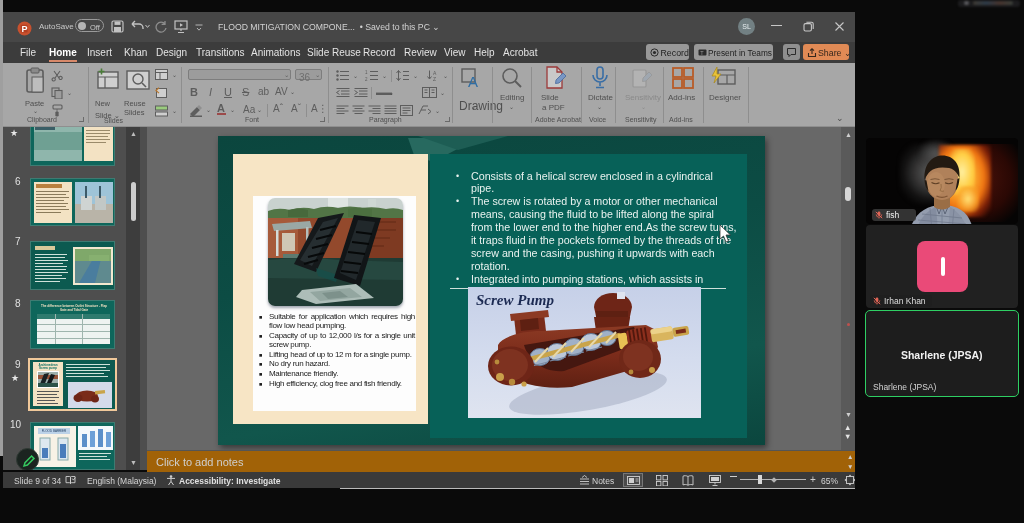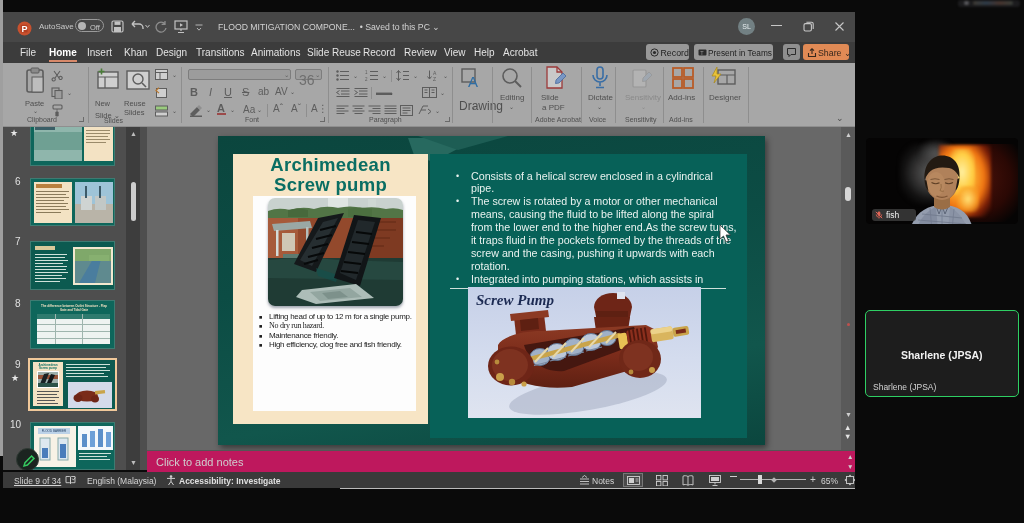--- a/index.html
+++ b/index.html
@@ -164,21 +164,21 @@
         <rect x="0.5" y="7" width="12" height="4" fill="#cfcfcf" stroke="#5d5d5d"></rect>
       </svg>
     <div class="abs" style="left:169px;top:44px;font-size:6px;">⌄</div>
     <div class="abs" style="left:101px;top:54px;font-size:7px;">Slides</div>
     <div class="abs" style="left:178px;top:4px;width:1px;height:56px;background:#8e8e8e;"></div>
 
     <div class="abs" style="left:185px;top:6px;width:103px;height:11px;background:#9c9c9c;border:1px solid #7d7d7d;border-radius:2px;">
       <div class="abs" style="left:95px;top:1px;font-size:6.5px;color:#5d5d5d;">⌄</div>
     </div>
     <div class="abs" style="left:292px;top:6px;width:27px;height:11px;background:#9c9c9c;border:1px solid #7d7d7d;border-radius:2px;">
-      <div class="abs" style="left:3px;top:1.5px;font-size:14px;color:#6e6e6e;">36</div>
+      <div class="abs" style="left:3px;top:1.5px;font-size:10px;color:#6e6e6e;">36</div>
       <div class="abs" style="left:19px;top:1px;font-size:6.5px;color:#5d5d5d;">⌄</div>
     </div>
     <div class="abs" style="left:187px;top:23px;font-size:11px;font-weight:bold;color:#5d5d5d;">B</div>
     <div class="abs" style="left:206px;top:23px;font-size:11px;font-style:italic;color:#5d5d5d;">I</div>
     <div class="abs" style="left:221px;top:23px;font-size:11px;text-decoration:underline;color:#5d5d5d;">U</div>
     <div class="abs" style="left:239px;top:23px;font-size:11px;text-decoration:line-through;color:#5d5d5d;">S</div>
     <div class="abs" style="left:255px;top:23px;font-size:10px;color:#5d5d5d;">ab</div>
     <div class="abs" style="left:272px;top:23px;font-size:10px;color:#5d5d5d;">AV</div>
     <div class="abs" style="left:287px;top:25px;font-size:6px;">⌄</div>
     <svg class="abs" style="left:186px;top:41px;" width="15" height="13" viewBox="0 0 15 13">
@@ -485,21 +485,20 @@
       
       <polygon points="0,0 0,0">
       <svg class="abs" style="left:0;top:0;" width="547" height="40" viewBox="0 0 547 40">
         <polygon points="190,2 260,2 215,26 196,19" fill="#27695f"></polygon>
         <polygon points="200,0 290,0 240,14" fill="#1d5d54"></polygon>
       </svg>
       
       <div class="abs" style="left:212.5px;top:18px;width:317px;height:284px;background:#076158;"></div>
       
       <div class="abs" style="left:15.5px;top:17.5px;width:195px;height:270.5px;background:#f7e5c5;">
-        <div class="abs" style="left:0;top:1px;width:195px;text-align:center;font-size:18.5px;line-height:20px;font-weight:bold;color:#0a6e63;letter-spacing:0.3px;">Archimedean<br>Screw pump</div>
 
         <div class="abs" style="left:20px;top:42.5px;width:163px;height:215px;background:#fdfdfd;"></div>
 
         <svg class="abs" style="left:35px;top:44px;border-radius:7px;box-shadow:0 2px 3px rgba(80,90,110,0.55);" width="135" height="108" viewBox="0 0 135 108">
           <rect width="135" height="108" fill="#c9d2cf"></rect>
           <rect x="60" y="0" width="20" height="9" fill="#dfe5e2"></rect>
           <rect x="100" y="1" width="8" height="8" fill="#cfd8d4"></rect>
           <path d="M0 13 Q10 9 22 12 Q34 8 46 11 Q58 7 70 10 Q82 7 94 10 Q106 8 118 11 Q127 9 135 12 L135 21 L0 21 z" fill="#527546"></path>
           <path d="M20 12 Q30 9 40 12 L40 19 L20 19 z" fill="#47693c"></path>
           <path d="M80 11 Q92 8 104 11 L104 19 80 19 z" fill="#4c7040"></path>
@@ -525,22 +524,24 @@
             <polygon points="90,22 107,24 88,82 72,75" fill="#21282b"></polygon>
             <path d="M88 34 L104 36 M84 44 L101 46 M80 54 L97 56 M76 64 L93 66 M73 73 L90 75" stroke="#060808" stroke-width="2.2"></path>
           </g>
 
           <polygon points="34,92 88,86 106,100 48,106 28,99" fill="#adbdb8"></polygon>
           <polygon points="42,94 82,90 94,99 52,103" fill="#93a6a0"></polygon>
           <polygon points="54,95 72,93 80,99 60,101" fill="#7d918b"></polygon>
         </svg>
 
         <div class="abs" style="left:25px;top:158px;width:157px;font-size:8px;letter-spacing:-0.3px;line-height:9.6px;color:#1c1c1c;text-align:justify;">
+          <div style="position:relative;padding-left:11px;"><span style="position:absolute;left:1px;top:1px;font-size:5.5px;">■</span>Suitable for application which requires high flow low head pumping.</div>
+          <div style="position:relative;padding-left:11px;"><span style="position:absolute;left:1px;top:1px;font-size:5.5px;">■</span>Capacity of up to 12,000 l/s for a single unit screw pump.</div>
           <div style="position:relative;padding-left:11px;"><span style="position:absolute;left:1px;top:1px;font-size:5.5px;">■</span>Lifting head of up to 12 m for a single pump.</div>
-          <div style="position:relative;padding-left:11px;font-family:Liberation Serif, serif;"><span style="position:absolute;left:1px;top:1px;font-size:5.5px;">■</span>No dry run hazard.</div>
+          <div style="position:relative;padding-left:11px;"><span style="position:absolute;left:1px;top:1px;font-size:5.5px;">■</span>No dry run hazard.</div>
           <div style="position:relative;padding-left:11px;"><span style="position:absolute;left:1px;top:1px;font-size:5.5px;">■</span>Maintenance friendly.</div>
           <div style="position:relative;padding-left:11px;"><span style="position:absolute;left:1px;top:1px;font-size:5.5px;">■</span>High efficiency, clog free and fish friendly.</div>
         </div>
       </div>
       
       <div class="abs" style="left:232.5px;top:33.5px;width:300px;font-size:10.7px;line-height:12.9px;color:#e9f2ef;">
         <div style="position:relative;padding-left:21px;"><span style="position:absolute;left:6px;font-size:9px;">•</span>Consists of a helical screw enclosed in a cylindrical<br>pipe.</div>
         <div style="position:relative;padding-left:21px;"><span style="position:absolute;left:6px;font-size:9px;">•</span>The screw is rotated by a motor or other mechanical<br>means, causing the fluid to be lifted along the spiral<br>from the lower end to the higher end.As the screw turns,<br>it traps fluid in the pockets formed by the threads of the<br>screw and the casing, pushing it upwards with each<br>rotation.</div>
         <div style="position:relative;padding-left:21px;"><span style="position:absolute;left:6px;font-size:9px;">•</span>Integrated into pumping stations, which assists in</div>
       </div>
@@ -620,28 +621,28 @@
 
   <div class="abs" style="left:841px;top:127px;width:14px;height:323px;background:#5a5a5a;">
     <div class="abs" style="left:4px;top:4px;width:7px;height:7px;color:#cfcfcf;font-size:7px;">▲</div>
     <div class="abs" style="left:4px;top:60px;width:6px;height:14px;border-radius:3px;background:#d6d6d6;"></div>
     <div class="abs" style="left:6px;top:196px;width:3px;height:3px;border-radius:50%;background:#c0504d;"></div>
     <div class="abs" style="left:4px;top:284px;width:7px;height:7px;color:#cfcfcf;font-size:7px;">▼</div>
     <div class="abs" style="left:3px;top:296px;width:8px;height:8px;color:#e5e5e5;font-size:7.5px;">▲</div>
     <div class="abs" style="left:3px;top:305px;width:8px;height:8px;color:#e5e5e5;font-size:7.5px;">▼</div>
   </div>
 
-  <div class="abs" style="left:147px;top:450px;width:708px;height:22px;background:#be185d;border-top:1px solid #555;">
+  <div class="abs" style="left:147px;top:450px;width:708px;height:22px;background:#a16207;border-top:1px solid #555;">
     <div class="abs" style="left:9px;top:5px;font-size:11px;color:#cfcfcf;">Click to add notes</div>
     <div class="abs" style="left:700px;top:2px;font-size:6.5px;color:#cfcfcf;">▲</div>
     <div class="abs" style="left:700px;top:12px;font-size:6.5px;color:#cfcfcf;">▼</div>
   </div>
 
   <div class="abs" id="statusbar" style="left:3px;top:472px;width:852px;height:16px;background:#3a3a3a;">
-    <div class="abs" style="left:11px;top:4px;font-size:8.5px;color:#d5d5d5;text-decoration:underline;">Slide 9 of 34</div>
+    <div class="abs" style="left:11px;top:4px;font-size:8.5px;color:#d5d5d5;">Slide 9 of 34</div>
     <svg class="abs" style="left:62px;top:3px;" width="11" height="10" viewBox="0 0 11 10">
       <path d="M1 1.5 h3.5 a1 1 0 0 1 1 1 v6 a1 1 0 0 0 -1 -0.8 H1 z M10 1.5 h-3.5 a1 1 0 0 0 -1 1 v6 a1 1 0 0 1 1 -0.8 H10 z" fill="none" stroke="#cfcfcf" stroke-width="0.9"></path>
       <path d="M7.2 3.5 l1.2 1.6 2-2.6" fill="none" stroke="#cfcfcf" stroke-width="0.9"></path>
     </svg>
     <div class="abs" style="left:84px;top:4px;font-size:8.5px;color:#d5d5d5;">English (Malaysia)</div>
     <svg class="abs" style="left:163px;top:3px;" width="10" height="11" viewBox="0 0 10 11">
       <circle cx="5" cy="1.6" r="1.3" fill="#cfcfcf"></circle>
       <path d="M1 3.4 h8 M5 3.4 v3 M5 6.4 L2.5 10 M5 6.4 L7.5 10" fill="none" stroke="#cfcfcf" stroke-width="1"></path>
     </svg>
     <div class="abs" style="left:176px;top:4px;font-size:8.5px;color:#e0e0e0;font-weight:bold;">Accessibility: Investigate</div>
@@ -734,20 +735,32 @@
       <div class="abs" style="left:6px;top:71px;width:44px;height:12px;background:rgba(58,58,58,0.88);border-radius:3px;">
         <svg class="abs" style="left:3px;top:2px;" width="8" height="8" viewBox="0 0 8 8">
           <rect x="2.6" y="0.5" width="2.8" height="4.4" rx="1.4" fill="#e06456"></rect>
           <path d="M1.2 3.4 a2.8 2.8 0 0 0 5.6 0 M4 6.2 v1.3" stroke="#e06456" stroke-width="0.8" fill="none"></path>
           <path d="M0.8 0.8 L7.2 7.2" stroke="#e06456" stroke-width="1"></path>
         </svg>
         <div class="abs" style="left:14px;top:1px;font-size:8.5px;color:#f0f0f0;">fish</div>
       </div>
     </div>
 
+    <div class="abs" style="left:11px;top:225px;width:152px;height:82.5px;background:#212121;border-radius:4px;overflow:hidden;">
+      <div class="abs" style="left:51px;top:16px;width:51px;height:51px;background:#ea4a78;border-radius:8px;"></div>
+      <div class="abs" style="left:74.5px;top:32px;width:4px;height:19px;background:#fff;border-radius:2px;"></div>
+      <div class="abs" style="left:4px;top:70px;width:62px;height:12px;background:rgba(30,30,30,0.85);border-radius:3px;">
+        <svg class="abs" style="left:3px;top:2px;" width="8" height="8" viewBox="0 0 8 8">
+          <rect x="2.6" y="0.5" width="2.8" height="4.4" rx="1.4" fill="#e06456"></rect>
+          <path d="M1.2 3.4 a2.8 2.8 0 0 0 5.6 0 M4 6.2 v1.3" stroke="#e06456" stroke-width="0.8" fill="none"></path>
+          <path d="M0.8 0.8 L7.2 7.2" stroke="#e06456" stroke-width="1"></path>
+        </svg>
+        <div class="abs" style="left:14px;top:1px;font-size:8.5px;color:#dedede;">Irhan Khan</div>
+      </div>
+    </div>
 
     <div class="abs" style="left:10px;top:309.5px;width:153.5px;height:87px;background:#1d1d1d;border:1.6px solid #2ecf63;border-radius:5px;overflow:hidden;">
       <div class="abs" style="left:0;top:38px;width:100%;text-align:center;font-size:10.5px;font-weight:bold;color:#f2f2f2;">Sharlene (JPSA)</div>
       <div class="abs" style="left:3px;top:70px;font-size:8.5px;color:#d5d5d5;background:rgba(30,30,30,0.85);border-radius:3px;padding:1px 4px;">Sharlene (JPSA)</div>
     </div>
   </div>
 
 </div>
 
 </body></html>

